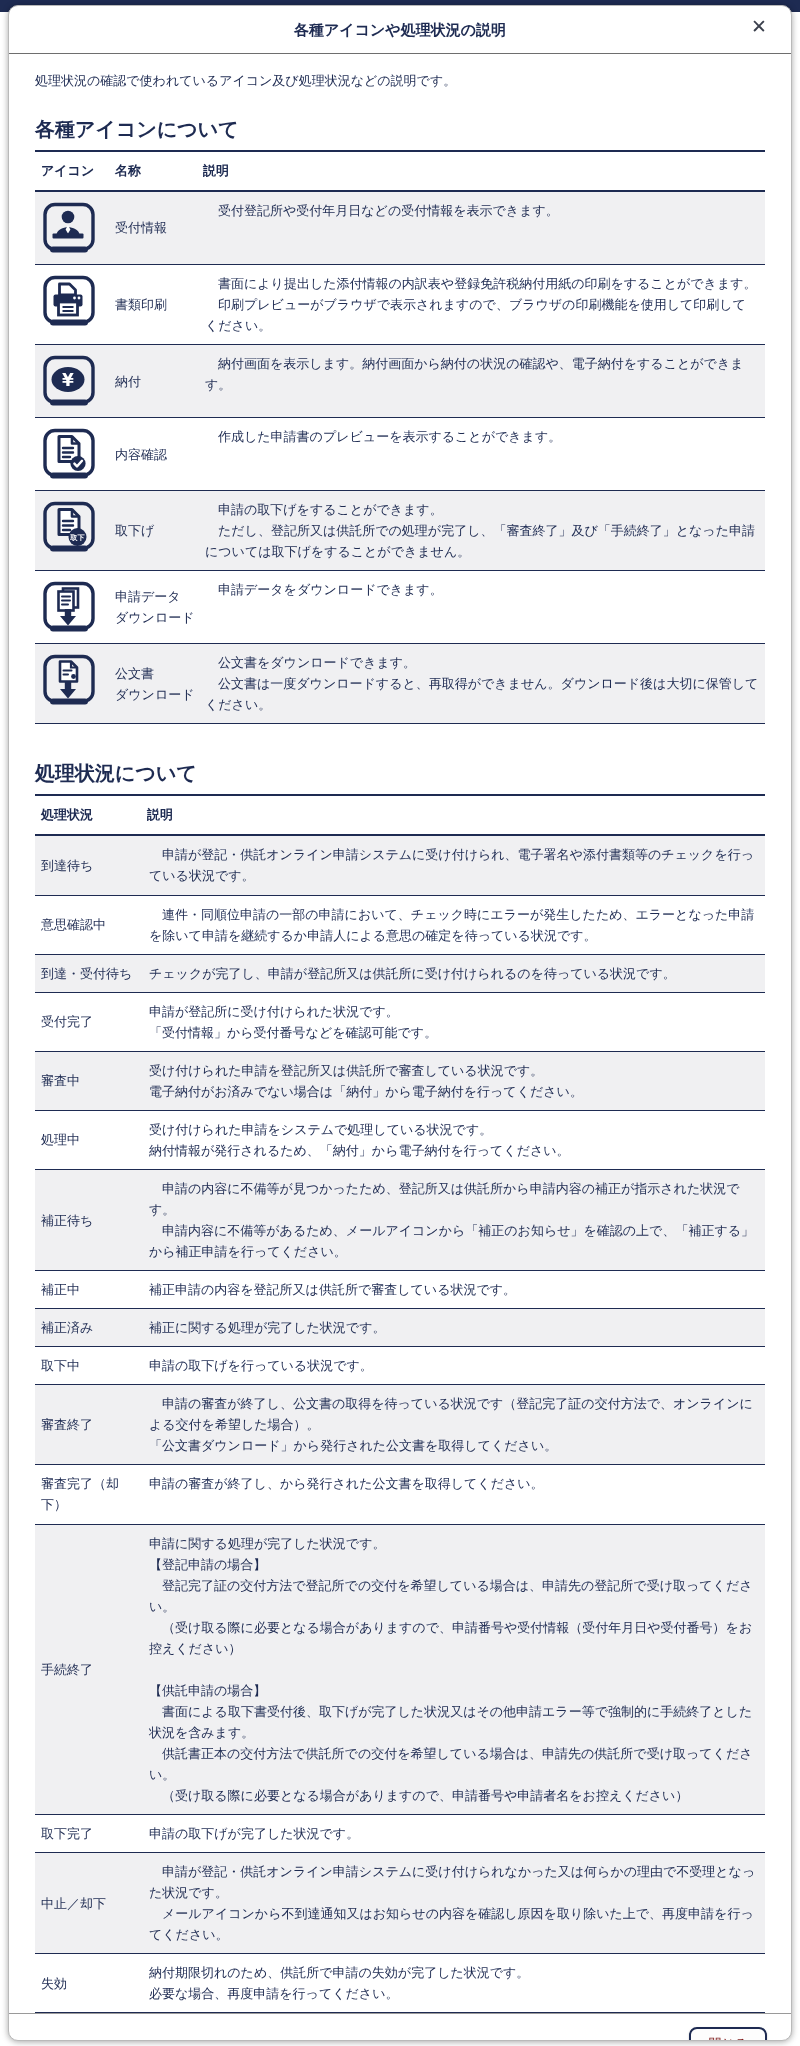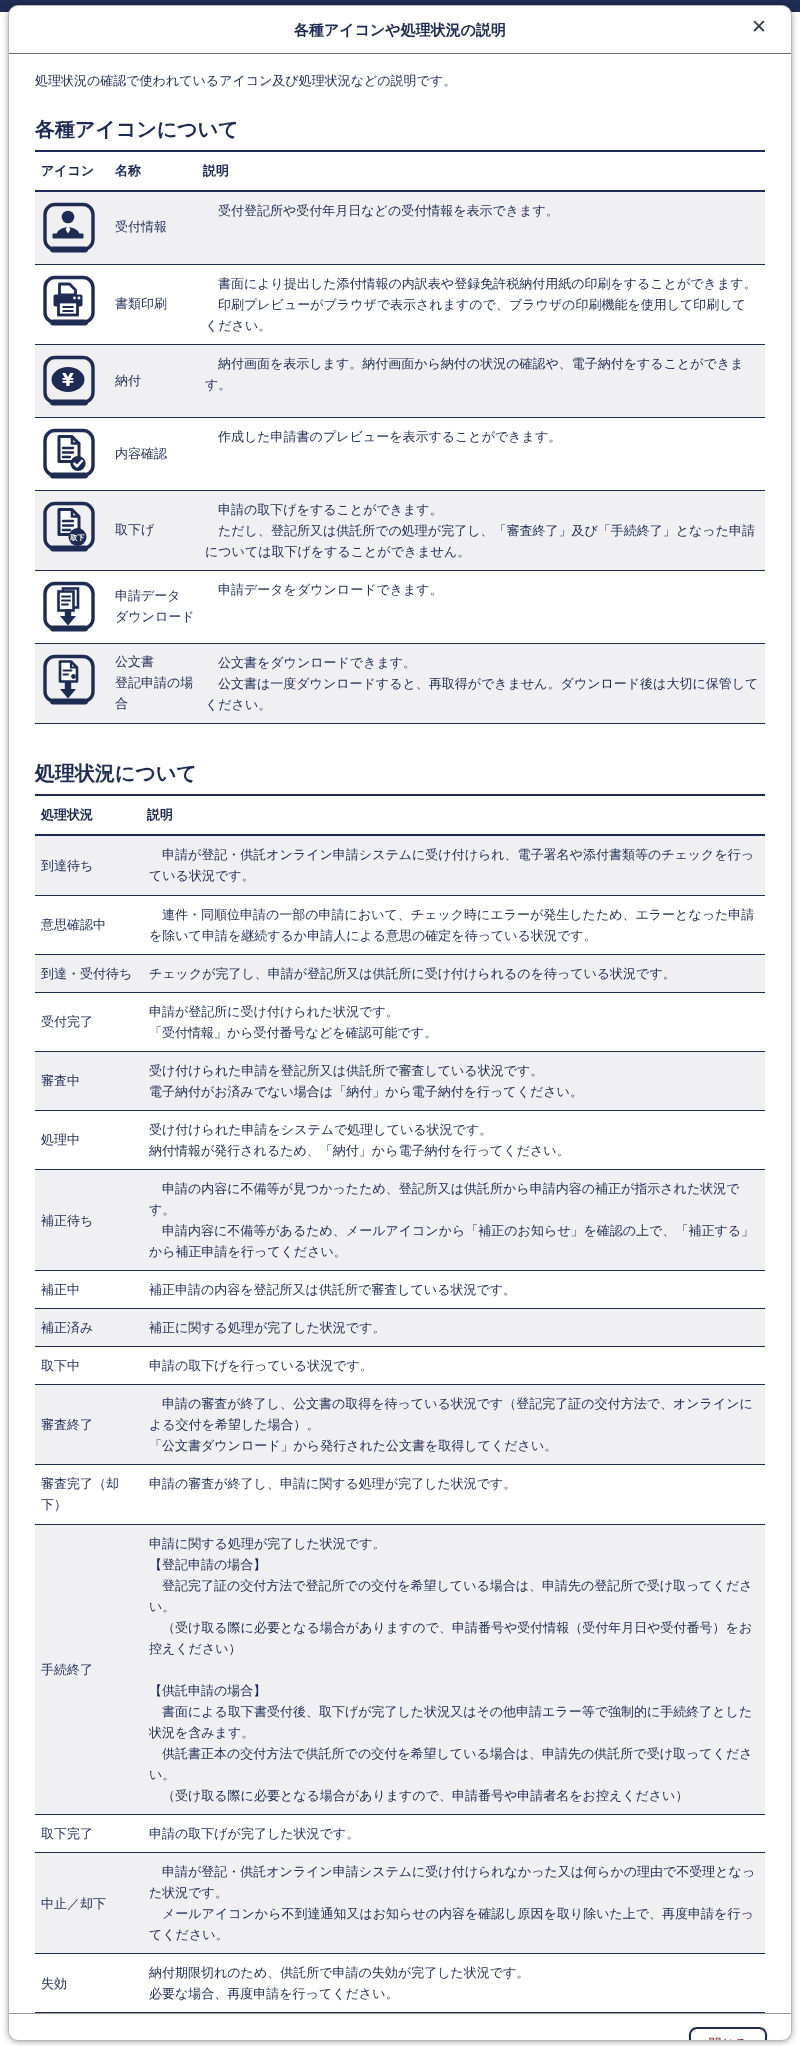--- a/index.html
+++ b/index.html
@@ -30,21 +30,21 @@
   .section-heading {
     font-size:20px; font-weight:bold; padding-bottom:7px;
     border-bottom:2px solid #1e2b52;
   }
   .tbl { width:100%; }
   .tbl-header { display:flex; font-size:13px; font-weight:bold; padding:10px 0; border-bottom:2px solid #1e2b52; }
   .row { display:flex; border-bottom:1px solid #1e2b52; font-size:13px; line-height:1.62; }
   .row.shaded { background:#f0f0f2; }
   
   .c-icon  { flex:0 0 76px; padding:8px 0 8px 6px; display:flex; align-items:flex-start; }
-  .c-name  { flex:0 0 92px; padding:8px 4px; display:flex; align-items:center; white-space:pre-line;font-family:Liberation Mono, monospace; }
+  .c-name  { flex:0 0 92px; padding:8px 4px; display:flex; align-items:center; white-space:pre-line; }
   .c-desc  { flex:1 1 auto; padding:8px 6px 8px 2px; white-space:pre-wrap; }
   .h-icon  { flex:0 0 76px; padding-left:6px; }
   .h-name  { flex:0 0 92px; padding-left:4px; }
   .h-desc  { flex:1 1 auto; }
   
   .c-status{ flex:0 0 112px; padding:8px 4px 8px 6px; display:flex; align-items:center; }
   .s-desc  { flex:1 1 auto; padding:8px 6px 8px 2px; white-space:pre-wrap; }
   .h-status{ flex:0 0 112px; padding-left:6px; }
   .gap { height:36px; }
   .icon-box { display:inline-block; width:56px; height:56px; }
@@ -177,21 +177,21 @@
                   <rect x="4" y="3.5" width="48" height="45" rx="10" fill="none" stroke="#1e2b52" stroke-width="3.4"></rect>
                  <path d="M12 48.5 H44" stroke="#1e2b52" stroke-width="6" stroke-linecap="round"></path>
                   <path d="M19 8.5 h11 l6 6 v14 h-17 z" fill="#fff" stroke="#1e2b52" stroke-width="2.6" stroke-linejoin="round"></path>
            <path d="M30 8.5 v6 h6" fill="none" stroke="#1e2b52" stroke-width="2.2"></path>
            <path d="M22.5 17.5 h8 M22.5 21.5 h4.5" stroke="#1e2b52" stroke-width="2" stroke-linecap="round"></path>
            <circle cx="32.5" cy="23.5" r="2.4" fill="#1e2b52"></circle>
                   <path d="M23.8 29 h6.4 v7 h4.8 l-8 9.5 l-8 -9.5 h4.8 z" fill="#1e2b52"></path>
                 </svg></span>
             </div>
             <div class="c-name">公文書
-登記申請の場合</div>
+ダウンロード</div>
             <div class="c-desc">　公文書をダウンロードできます。
 　公文書は一度ダウンロードすると、再取得ができません。ダウンロード後は大切に保管してください。</div>
           </div>
         </div>
     </div>
 
     <div class="gap"></div>
 
     <div class="section-heading">処理状況について</div>
     <div class="tbl">
@@ -244,21 +244,21 @@
             <div class="c-status">取下中</div>
             <div class="s-desc">申請の取下げを行っている状況です。</div>
           </div>
           <div class="row shaded">
             <div class="c-status">審査終了</div>
             <div class="s-desc">　申請の審査が終了し、公文書の取得を待っている状況です（登記完了証の交付方法で、オンラインによる交付を希望した場合）。
 「公文書ダウンロード」から発行された公文書を取得してください。</div>
           </div>
           <div class="row">
             <div class="c-status">審査完了（却下）</div>
-            <div class="s-desc">申請の審査が終了し、申請に関する処理が完了した状況です。</div>
+            <div class="s-desc">申請の審査が終了し、から発行された公文書を取得してください。</div>
           </div>
           <div class="row shaded">
             <div class="c-status">手続終了</div>
             <div class="s-desc">申請に関する処理が完了した状況です。
 【登記申請の場合】
 　登記完了証の交付方法で登記所での交付を希望している場合は、申請先の登記所で受け取ってください。
 　（受け取る際に必要となる場合がありますので、申請番号や受付情報（受付年月日や受付番号）をお控えください）
 
 【供託申請の場合】
 　書面による取下書受付後、取下げが完了した状況又はその他申請エラー等で強制的に手続終了とした状況を含みます。

